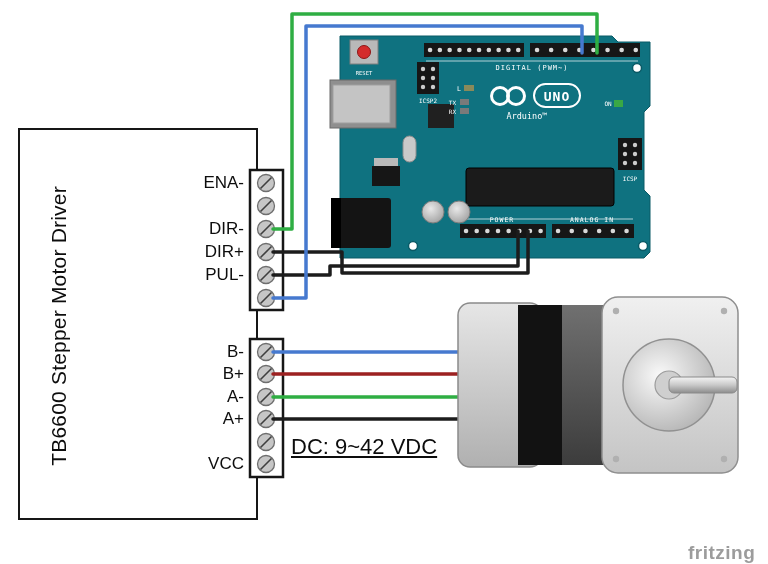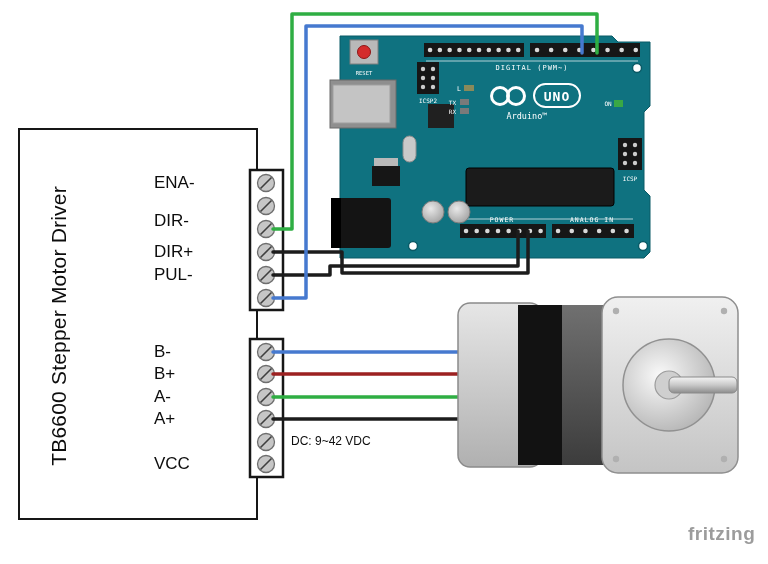--- a/index.html
+++ b/index.html
@@ -8,37 +8,37 @@
   .stage { position:relative; width:768px; height:564px; background:#ffffff; overflow:hidden; }
   .abs { position:absolute; }
   .driver-box { left:18px; top:128px; width:240px; height:392px; border:2.5px solid #161616; background:#ffffff; }
   .driver-label {
     left:-140px; top:313px; width:400px; height:26px;
     transform:rotate(-90deg); text-align:center;
     font-size:21px; color:#0d0d0d; letter-spacing:.2px; white-space:nowrap;
   }
   .tlabel {
     left:154px; width:90px; height:22px; line-height:22px;
-    font-size:17px; color:#0d0d0d;
+    text-align:right; font-size:17px; color:#0d0d0d;
   }
-  .dc-note { left:291px; top:434px; font-size:12px; color:#0d0d0d; }
-  .watermark { left:688px; top:523px; font-size:19px; font-weight:600; color:#9c9c9c; letter-spacing:.5px; }
+  .dc-note { left:291px; top:434px; font-size:22px; color:#0d0d0d;text-decoration:underline; }
+  .watermark { left:688px; top:542px; font-size:19px; font-weight:600; color:#9c9c9c; letter-spacing:.5px; }
   svg.layer { left:0; top:0; }
   .silk { fill:#ffffff; font-family:"DejaVu Sans Mono", monospace; }
 </style>
 </head>
 <body>
 
 <div class="stage">
 
   <div class="abs driver-box"></div>
   <div class="abs driver-label">TB6600 Stepper Motor Driver</div>
 
   <div class="abs tlabel" style="top:172px">ENA-</div>
-  <div class="abs tlabel" style="top:210px">DIR-</div>
+  <div class="abs tlabel" style="top:218px">DIR-</div>
   <div class="abs tlabel" style="top:264px">PUL-</div>
   <div class="abs tlabel" style="top:241px">DIR+</div>
 
   <div class="abs tlabel" style="top:341px">B-</div>
   <div class="abs tlabel" style="top:363px">B+</div>
   <div class="abs tlabel" style="top:386px">A-</div>
   <div class="abs tlabel" style="top:408px">A+</div>
   <div class="abs tlabel" style="top:453px">VCC</div>
 
   <svg class="abs layer" width="768" height="564" viewBox="0 0 768 564">

